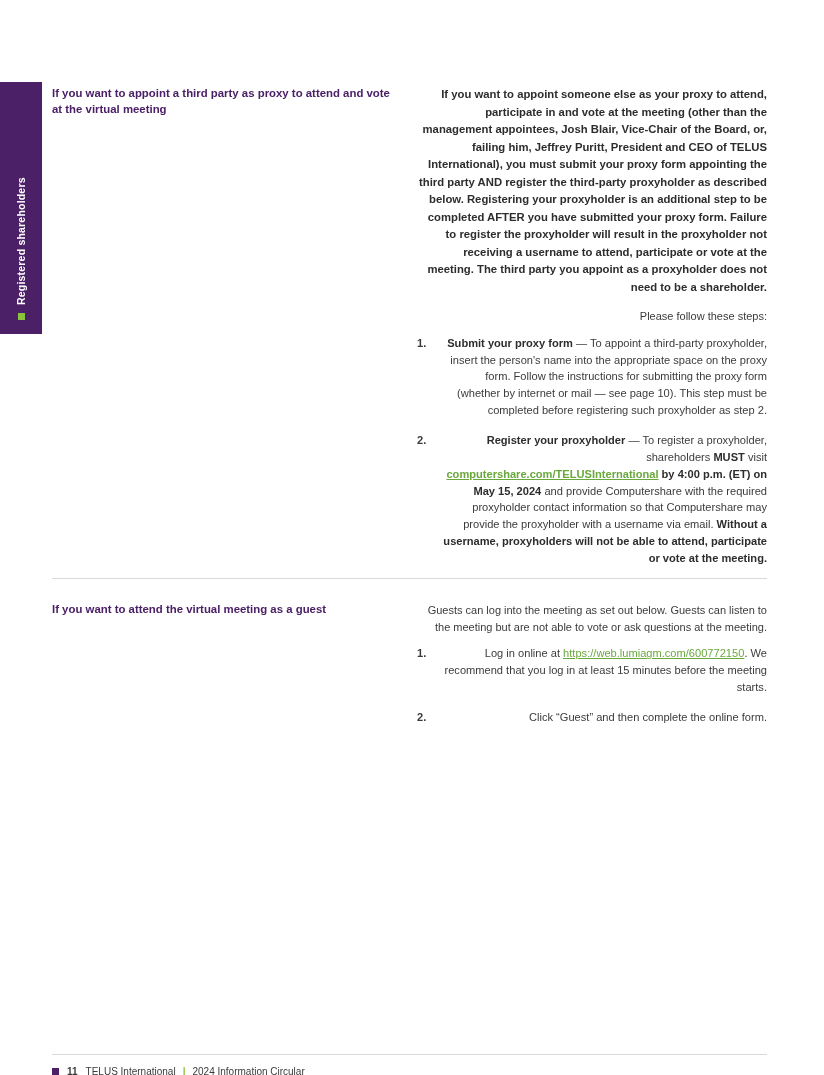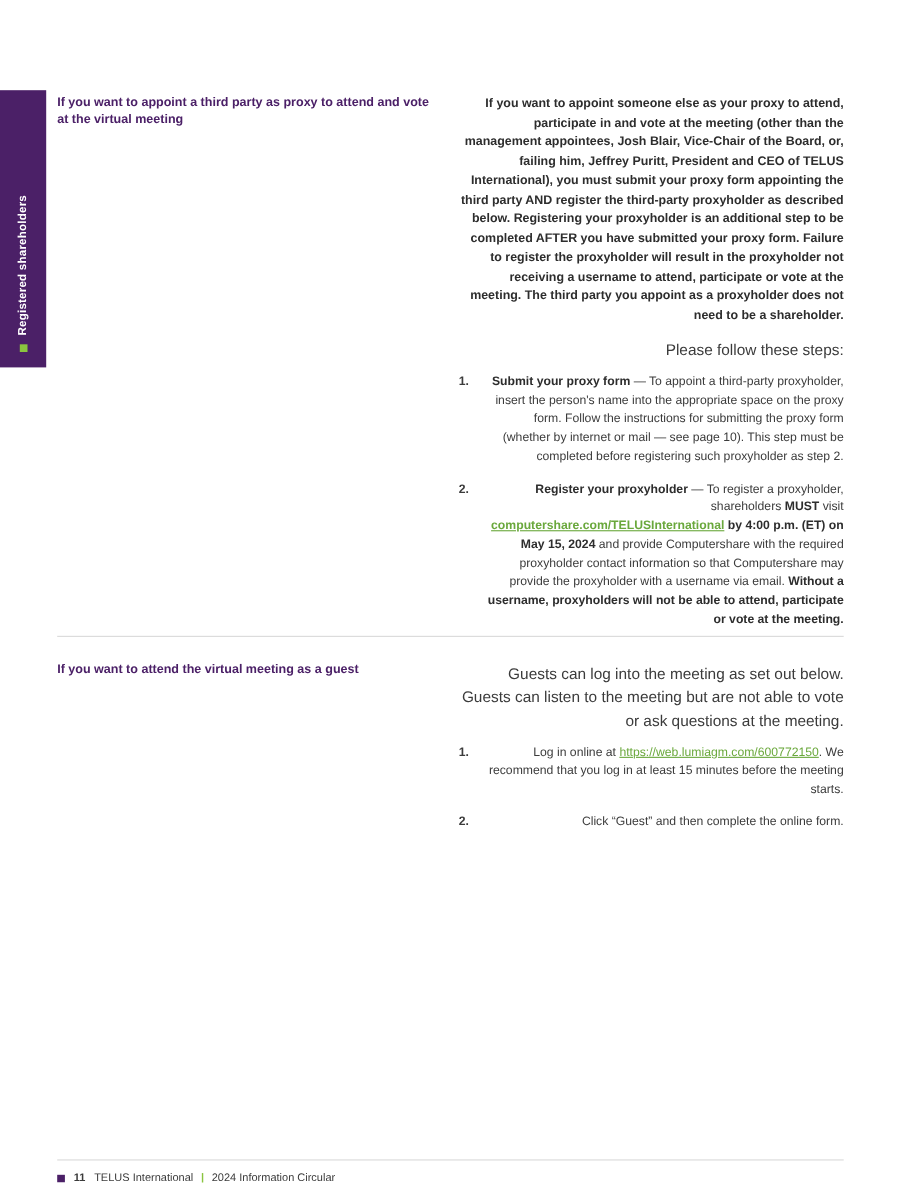--- a/index.html
+++ b/index.html
@@ -89,21 +89,21 @@
   }
 
   .lead {
     font-weight: bold;
     color: #2d2d2d;
     font-size: 11.3px;
     line-height: 1.55;
     margin: 0 0 12px 0;
   }
   .body-text {
-    font-size: 14px;
+    font-size: 11px;
     line-height: 1.52;
     color: #3b3b3b;
     margin: 0 0 10px 0;
   }
 
   ol.steps {
     margin: 0;
     padding: 0;
     list-style: none;
   }

